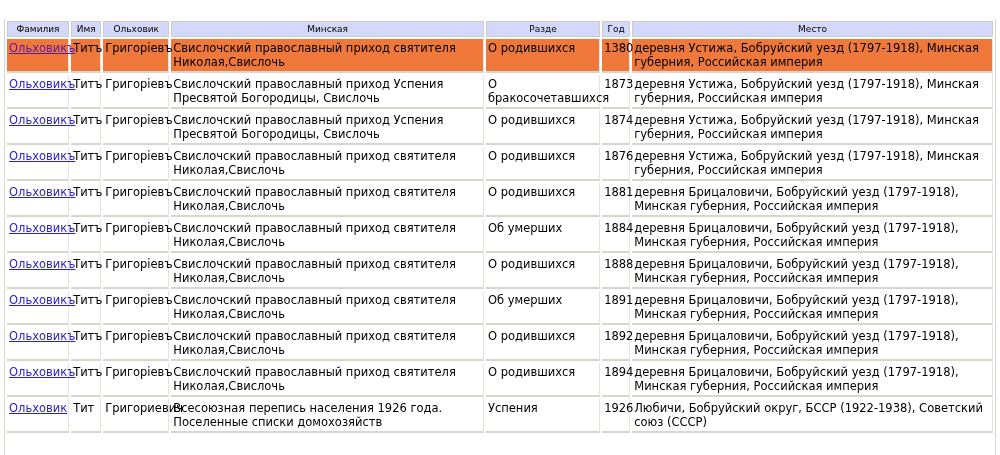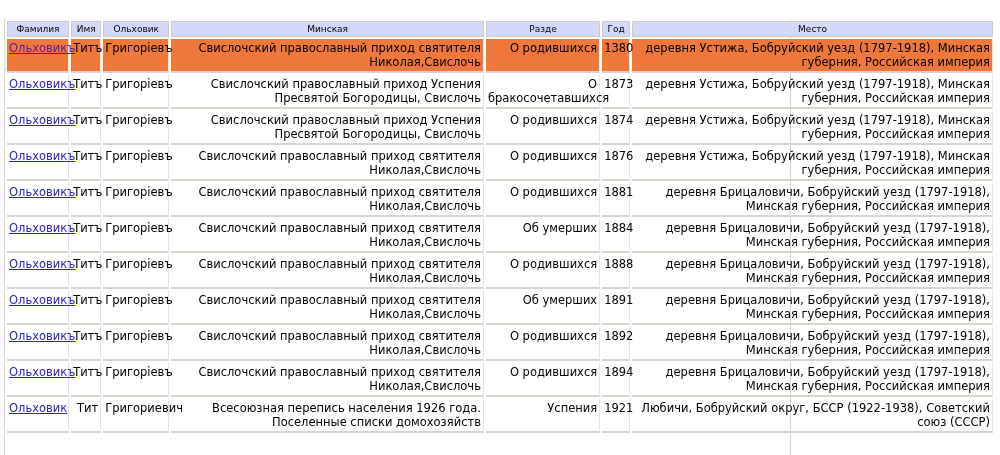--- a/index.html
+++ b/index.html
@@ -11,21 +11,21 @@
       overflow: hidden;
     }
     body {
       font-family: "DejaVu Sans", sans-serif;
       color: #000;
     }
     .wrap {
       position: absolute;
       left: 4px;
       top: 19px;
-      width: 787px;
+      width: 992px;
       height: 436px;
       border-left: 1px solid #d8d6cc;
       border-right: 1px solid #d8d6cc;
       box-sizing: border-box;
     }
     table.records {
       border-collapse: separate;
       border-spacing: 2px;
       width: 990px;
       table-layout: fixed;
@@ -44,21 +44,21 @@
     }
     table.records td {
       border-bottom: 2px solid #d8d6cc;
       border-right: 1px solid #e6e4dc;
       padding: 2px 2px;
       line-height: 14px;
       vertical-align: top;
       height: 30px;
       box-sizing: border-box;
     }
-    table.records td.c { text-align: right; }
+    table.records td.c { text-align: left; }
     table.records td.l { text-align: left; }
     tr.highlight td {
       background: #f0783a;
     }
     a.surname {
       color: #2a24c8;
       text-decoration: underline;
       margin-top: 32px;
     }
     tr.highlight a.surname { color: #5a18a8; }
@@ -185,18 +185,18 @@
         <td class="c">О родившихся</td>
         <td class="c">1894</td>
         <td class="c">деревня Брицаловичи, Бобруйский уезд (1797-1918), Минская губерния, Российская империя</td>
       </tr>
       <tr>
         <td class="c"><a class="surname" href="#">Ольховик</a></td>
         <td class="c">Тит</td>
         <td class="c">Григориевич</td>
         <td class="c">Всесоюзная перепись населения 1926 года. Поселенные списки домохозяйств</td>
         <td class="c">Успения</td>
-        <td class="c">1921</td>
+        <td class="c">1926</td>
         <td class="c">Любичи, Бобруйский округ, БССР (1922-1938), Советский союз (СССР)</td>
       </tr>
     </tbody>
   </table>
 </div>
 
 </body></html>

